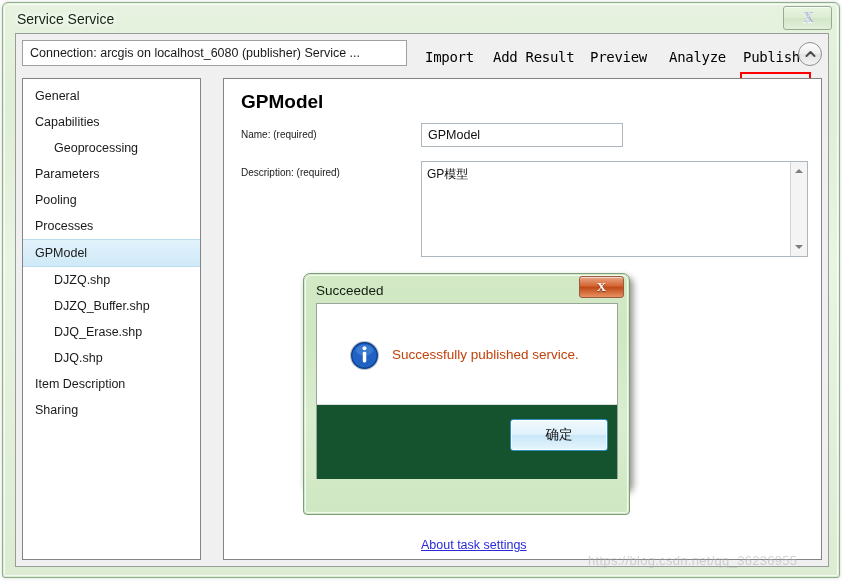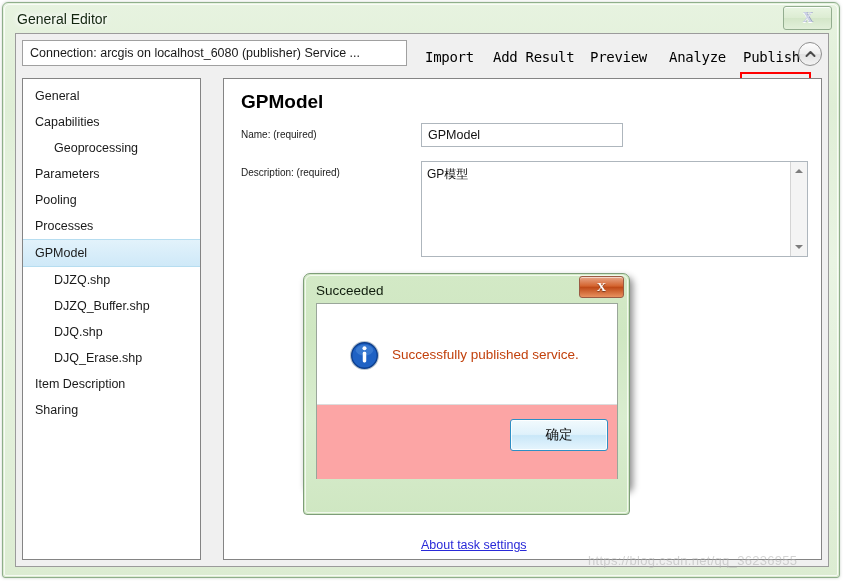--- a/index.html
+++ b/index.html
@@ -335,21 +335,21 @@
     position: absolute;
     left: 75px; top: 43px;
     font-size: 13.5px;
     color: #c2410c;
     white-space: nowrap;
   }
   .dlg-footer {
     position: absolute;
     left: 0; top: 100px;
     width: 100%; height: 74px;
-    background: #fca5a5;
+    background: #14532d;
     border-top: 1px solid #dcdcdc;
     text-align: right;
   }
   .ok-btn {
     position: absolute;
     right: 9px; top: 14px;
     width: 96px; height: 30px;
     border: 1px solid #2e8fc4;
     border-radius: 3px;
     background: linear-gradient(180deg, #f2fafd 0%, #dff1fb 48%, #c9e7f8 52%, #e6f5fd 100%);
@@ -362,21 +362,21 @@
 </style>
 </head>
 <body>
 
 <div id="root">
 
   <div class="window">
     <div class="window-inner-hl"></div>
 
     <div class="titlebar">
-      <div class="title-text">General Editor</div>
+      <div class="title-text">Service Service</div>
       <div class="close-btn">
         <div class="close-x">X</div>
       </div>
     </div>
 
     <div class="client">
 
       <div class="toolbar">
 
         <div class="conn-field">Connection: arcgis on localhost_6080 (publisher)   Service ...</div>
@@ -465,24 +465,24 @@
             <div class="tree-item lvl0 selected">
               <span>GPModel</span>
             </div>
             <div class="tree-item lvl1">
               <span>DJZQ.shp</span>
             </div>
             <div class="tree-item lvl1">
               <span>DJZQ_Buffer.shp</span>
             </div>
             <div class="tree-item lvl1">
+              <span>DJQ_Erase.shp</span>
+            </div>
+            <div class="tree-item lvl1">
               <span>DJQ.shp</span>
-            </div>
-            <div class="tree-item lvl1">
-              <span>DJQ_Erase.shp</span>
             </div>
             <div class="tree-item lvl0">
               <span>Item Description</span>
             </div>
             <div class="tree-item lvl0">
               <span>Sharing</span>
             </div>
           </div>
       </div>
 

